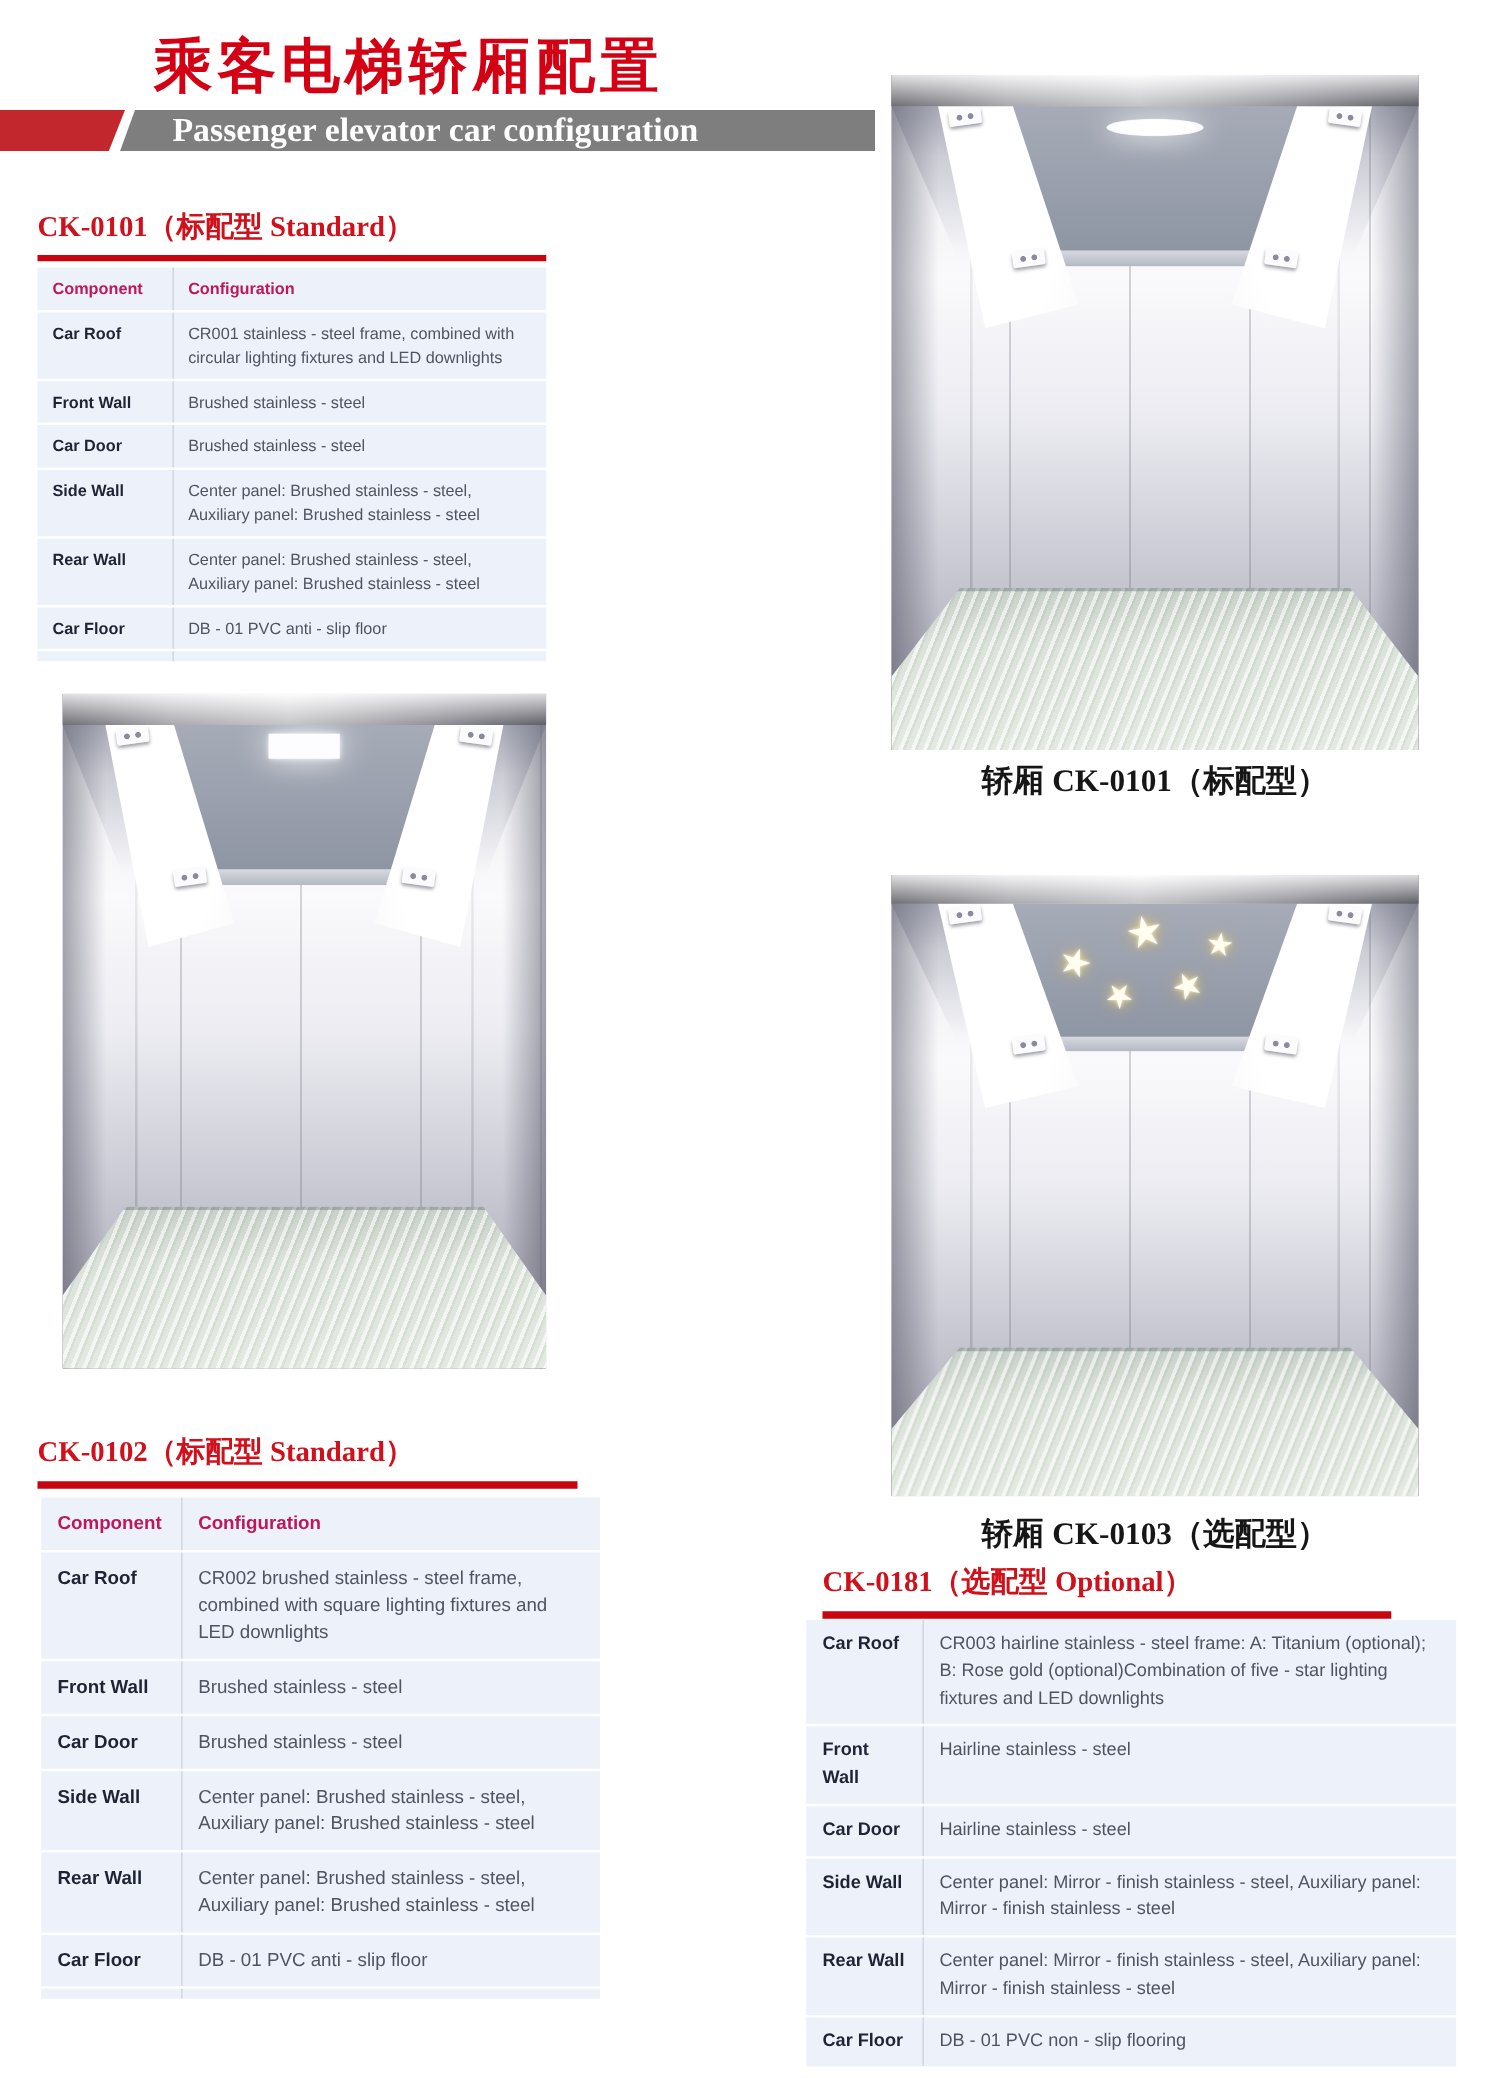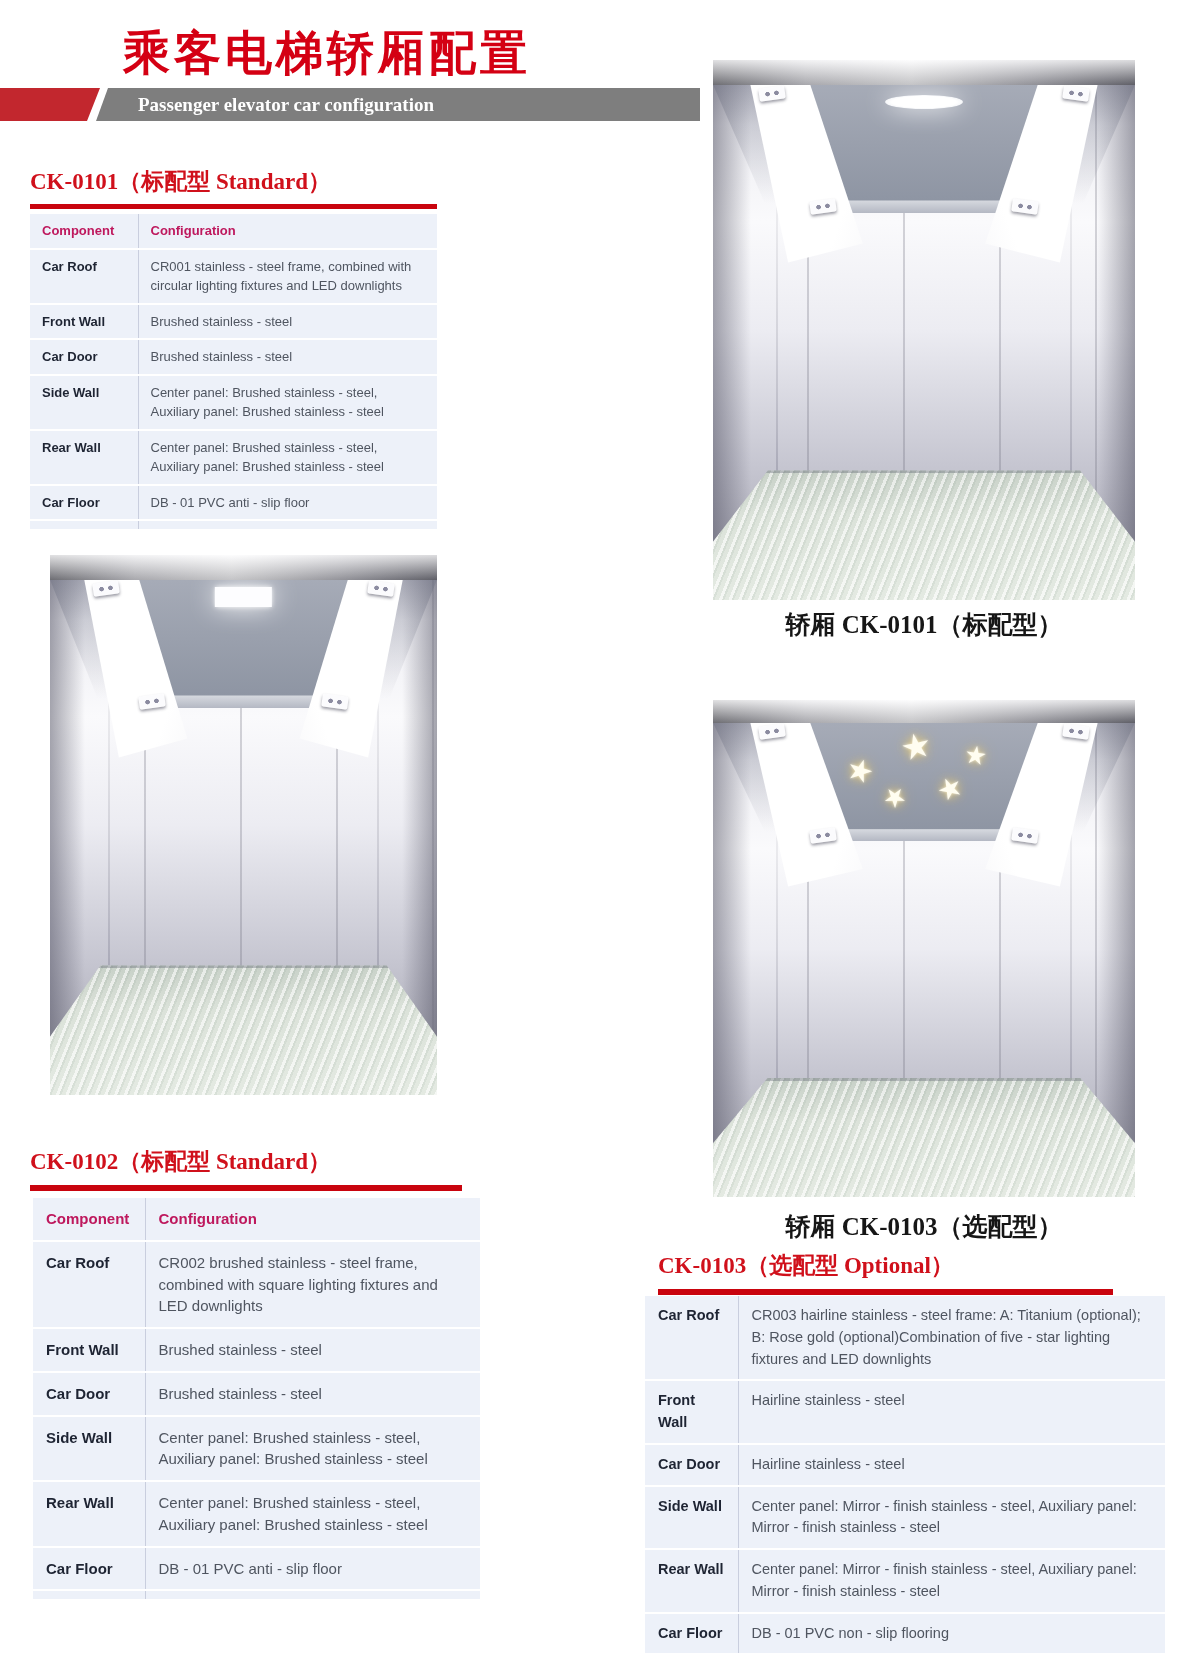--- a/index.html
+++ b/index.html
@@ -7,21 +7,21 @@
         font-family:"Liberation Sans",sans-serif;}
 
   
   .main-title{position:absolute;left:123px;top:22px;font-size:47px;font-weight:900;
     color:#d40013;letter-spacing:4px;font-family:"Liberation Sans",sans-serif;white-space:nowrap;}
   .banner-red{position:absolute;left:0;top:88px;width:100px;height:33px;background:#c2272e;
     clip-path:polygon(0 0,100% 0,87% 100%,0 100%);}
   .banner-gray{position:absolute;left:96px;top:88px;width:604px;height:33px;background:#7e7e7e;
     clip-path:polygon(12px 0,100% 0,100% 100%,0 100%);}
   .banner-gray .banner-text{display:block;padding-left:42px;line-height:33px;color:#ffffff;
-    font-family:"Liberation Serif",serif;font-weight:700;font-size:19px;white-space:nowrap;}
+    font-family:"Liberation Serif",serif;font-weight:700;font-size:27px;white-space:nowrap;}
 
   
   .sec-heading{position:absolute;font-family:"Liberation Serif",serif;font-weight:700;
     font-size:23px;color:#d0101b;white-space:nowrap;}
   .underline{position:absolute;background:#c9040e;}
 
   
   table.cfg{border-collapse:collapse;table-layout:fixed;}
   table.cfg td,table.cfg th{background:#edf1f9;border-bottom:2px solid #ffffff;
     vertical-align:top;text-align:left;}
@@ -251,21 +251,21 @@
     <div class="strip r"></div>
     <div class="dl dl-lt"></div>
     <div class="dl dl-lb"></div>
     <div class="dl dl-rt"></div>
     <div class="dl dl-rb"></div>
     <div class="ev-band"></div>
     <div class="ev-floor"></div>
   </div>
   <div class="caption" style="left:713px;top:1210px;width:422px;">轿厢 CK-0103（选配型）</div>
 
-  <div class="sec-heading" style="left:658px;top:1250px;">CK-0103（选配型 Optional）</div>
+  <div class="sec-heading" style="left:658px;top:1250px;">CK-0181（选配型 Optional）</div>
   <div class="underline" style="left:658px;top:1289px;width:455px;height:6px;"></div>
   <table class="cfg t3">
     <colgroup>
         <col style="width:93px">
         <col>
       </colgroup>
     <tbody>
         <tr>
       <td class="comp">Car Roof</td>
       <td class="conf">CR003 hairline stainless - steel frame: A: Titanium (optional); B: Rose gold (optional)Combination of five - star lighting fixtures and LED downlights</td>

